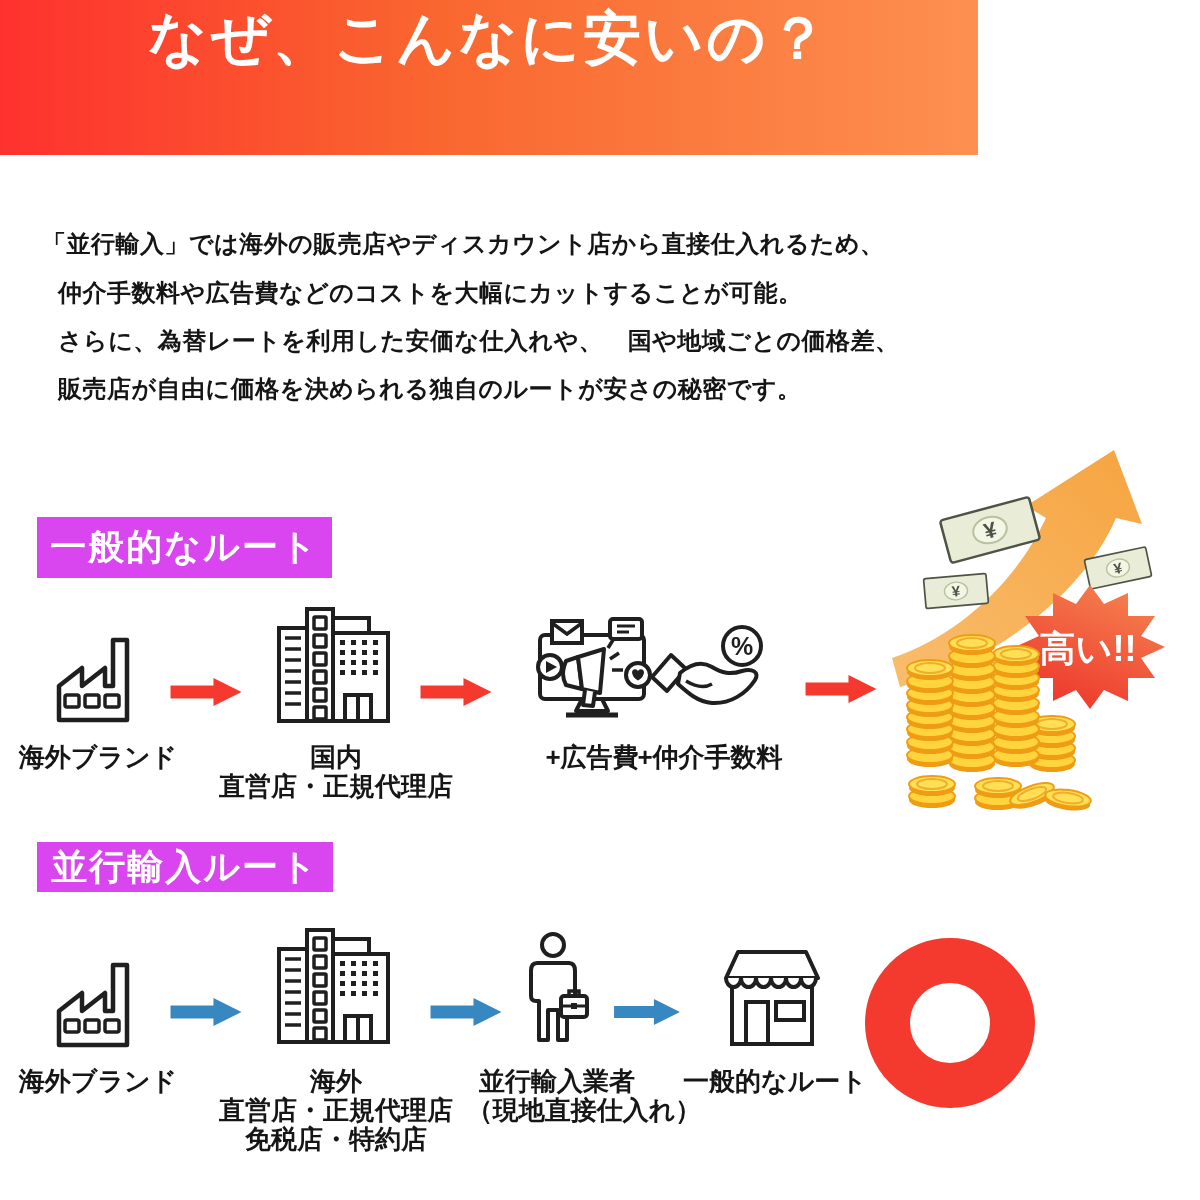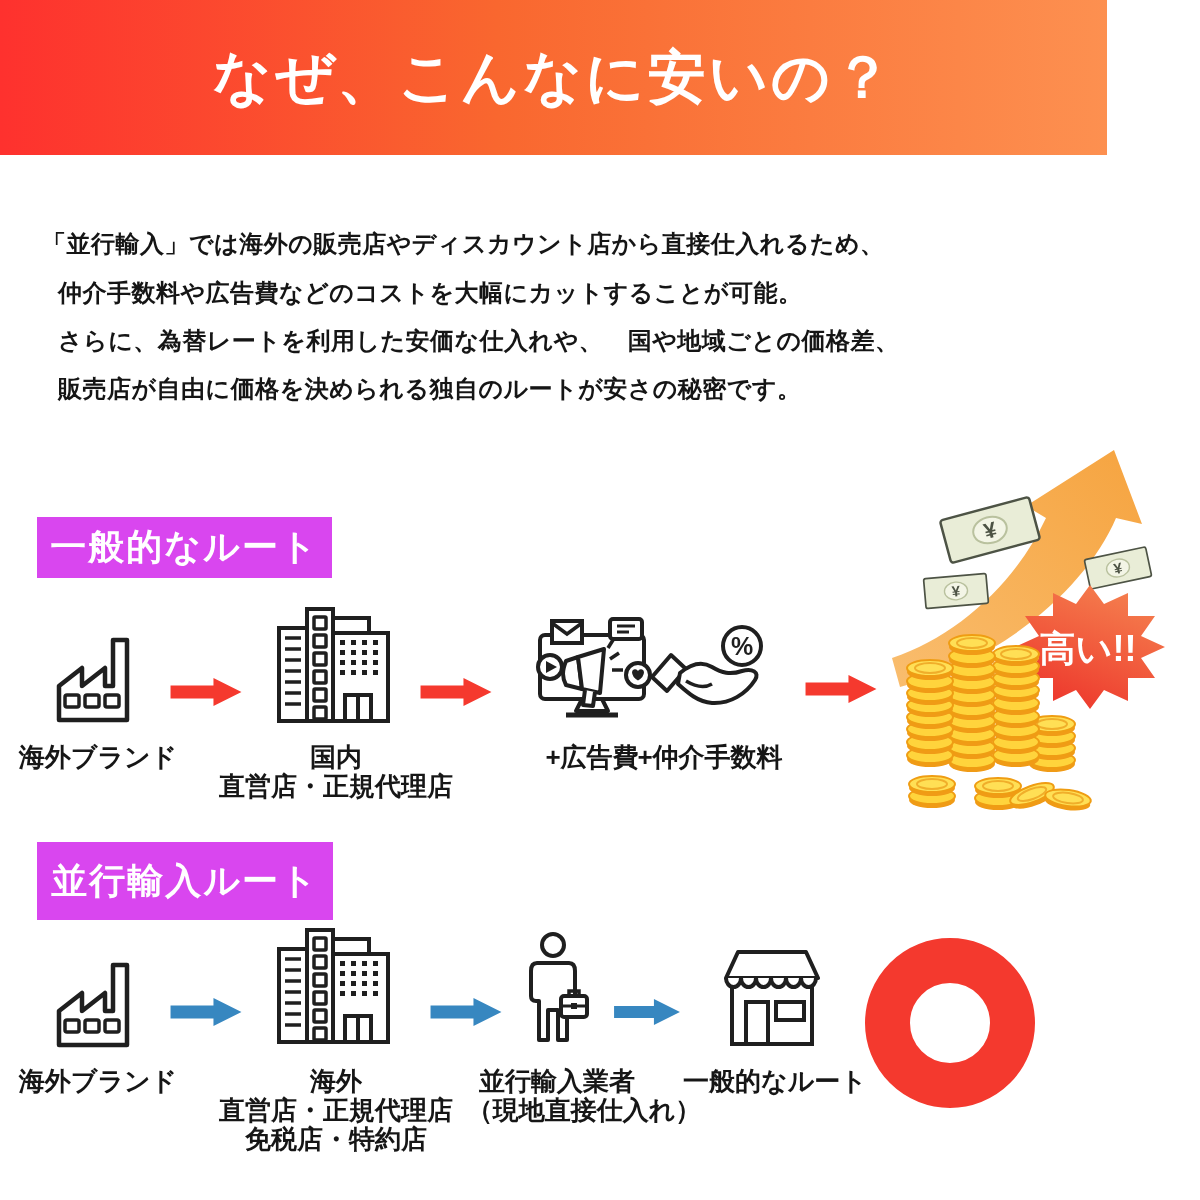--- a/index.html
+++ b/index.html
@@ -2,23 +2,23 @@
 <html><head>
 <meta charset="utf-8">
 <style>
   html,body{margin:0;padding:0;background:#ffffff;}
   .canvas{
     position:relative;width:1200px;height:1200px;background:#ffffff;overflow:hidden;
     font-family:"Liberation Sans","DejaVu Sans",sans-serif;color:#161616;
   }
   
   .banner{
-    position:absolute;left:0;top:0;width:1107px;height:155px;
+    position:absolute;left:0;top:0;width:978px;height:155px;
     background:linear-gradient(90deg,#fe312e 0%,#f9672f 45%,#fd9050 100%);
-    display:flex;align-items:center;justify-content:center;
+    display:flex;align-items:flex-start;justify-content:center;
   }
   .banner-title{
     color:#ffffff;font-size:58px;font-weight:800;letter-spacing:3px;white-space:nowrap;
   }
   
   .intro-line{
     position:absolute;font-size:24px;font-weight:800;color:#151515;white-space:nowrap;letter-spacing:0.5px;
   }
   
   .route-label{
@@ -250,21 +250,21 @@
       </g>
     </svg>
   </span>
 
   <div class="node-label" style="left:98px;top:743px">海外ブランド</div>
   <div class="node-label" style="left:336px;top:743px">国内</div>
   <div class="node-label" style="left:336px;top:772px">直営店・正規代理店</div>
   <div class="node-label" style="left:592px;top:743px">+広告費</div>
   <div class="node-label" style="left:710px;top:743px">+仲介手数料</div>
 
-  <div class="route-label" style="left:37px;top:842px;width:296px;height:78px">
+  <div class="route-label" style="left:37px;top:842px;width:296px;height:50px">
     <span>並行輸入ルート</span>
   </div>
 
   <span class="icon" style="left:53px;top:957px">
     <svg width="80" height="92" viewBox="0 0 80 92">
       <path d="M6,88 V54 L29,36 V54 L52,36 V54 H60 V8 H74 V88 Z" fill="#fff" stroke="#1f1f1f" stroke-width="4.5" stroke-linejoin="round"></path>
       <rect x="12" y="63" width="14" height="12" rx="2" fill="#fff" stroke="#1f1f1f" stroke-width="3.5"></rect>
       <rect x="32" y="63" width="14" height="12" rx="2" fill="#fff" stroke="#1f1f1f" stroke-width="3.5"></rect>
       <rect x="52" y="63" width="14" height="12" rx="2" fill="#fff" stroke="#1f1f1f" stroke-width="3.5"></rect>
     </svg>

